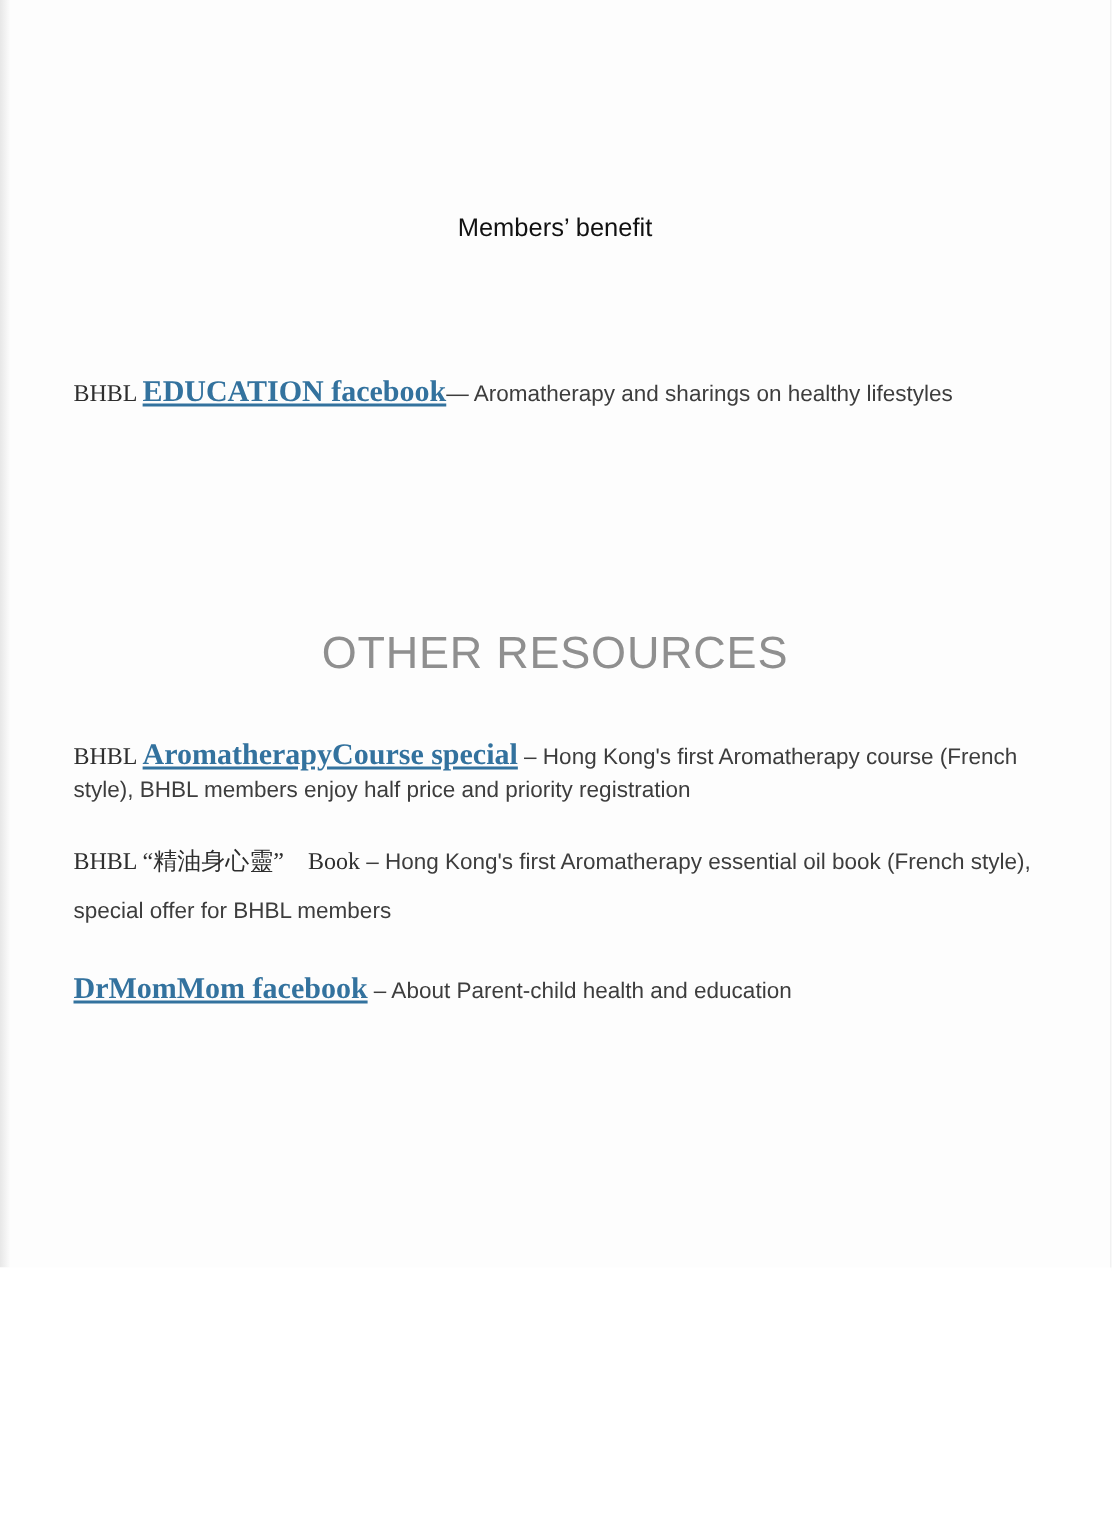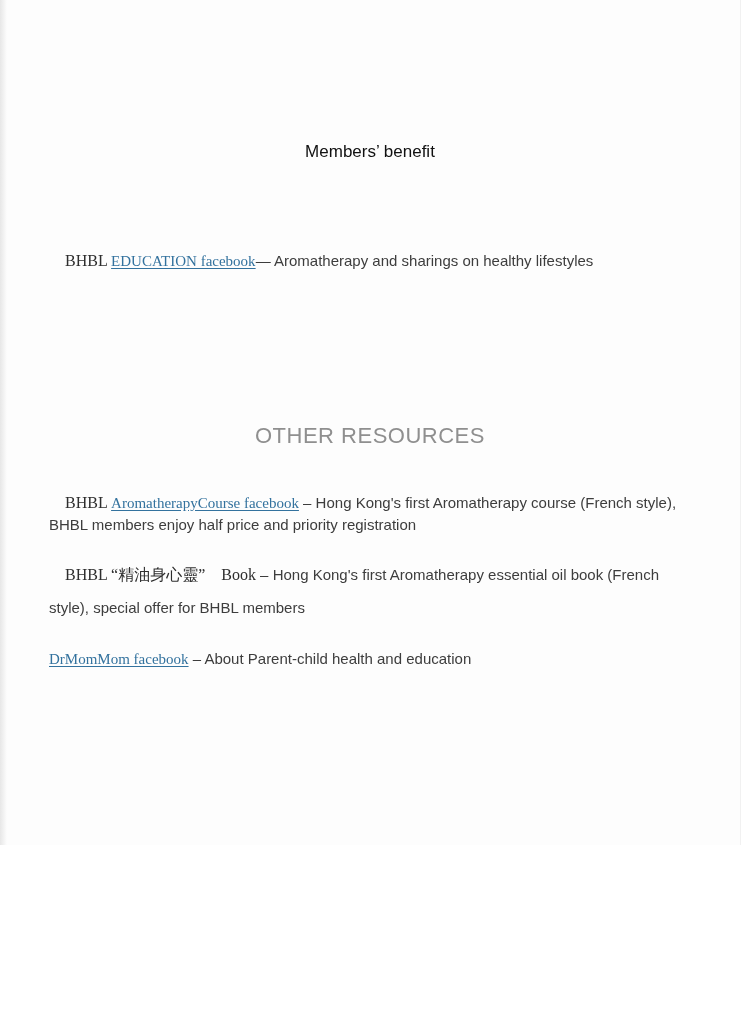--- a/index.html
+++ b/index.html
@@ -43,37 +43,37 @@
   }
   .para-education   { top: 250px; }
   .para-training    { top: 295px; }
   .para-aromatherapy{ top: 492px; }
   .para-book        { top: 558px; line-height: 33px; }
   .para-drmommom    { top: 648px; }
   .serif-run {
     font-family: "Liberation Serif", serif;
     font-size: 16px;
     color: #2e2e2e;
-    margin-left: 16px;
   }
   .doc-link {
     font-family: "Liberation Serif", serif;
-    font-size: 15px;
+    font-size: 20px;
     color: #33729e;
     text-decoration: underline;
     text-underline-offset: 2px;
     cursor: pointer;
+    font-weight: bold;
   }
   .section-heading {
     position: absolute;
     top: 422px;
     left: 0;
     width: 100%;
     text-align: center;
-    font-size: 22px;
+    font-size: 30px;
     line-height: 28px;
     font-weight: 400;
     letter-spacing: 0.5px;
     color: #8f8f8f;
   }
   .page-number {
     position: absolute;
     top: 958px;
     right: 64px;
     font-size: 13px;
@@ -88,20 +88,20 @@
 <div class="page">
   <div class="page-edge-left"></div>
 
   <div class="doc-title">Members’ benefit</div>
 
   <p class="para para-education"><span class="serif-run">BHBL </span><a class="doc-link">EDUCATION facebook</a><span>— Aromatherapy and sharings on healthy lifestyles</span></p>
 
 
   <div class="section-heading">OTHER RESOURCES</div>
 
-  <p class="para para-aromatherapy"><span class="serif-run">BHBL </span><a class="doc-link">AromatherapyCourse facebook</a><span> – Hong Kong's first Aromatherapy course (French style), BHBL members enjoy half price and priority registration</span></p>
+  <p class="para para-aromatherapy"><span class="serif-run">BHBL </span><a class="doc-link">AromatherapyCourse special</a><span> – Hong Kong's first Aromatherapy course (French style), BHBL members enjoy half price and priority registration</span></p>
 
   <p class="para para-drmommom"><a class="doc-link">DrMomMom facebook</a><span> – About Parent-child health and education</span></p>
 
   <p class="para para-book"><span class="serif-run">BHBL “精油身心靈”　Book</span><span> – Hong Kong's first Aromatherapy essential oil book (French style), special offer for BHBL members</span></p>
 
   <div class="page-number">P. 4</div>
 </div>
 
 </body></html>

